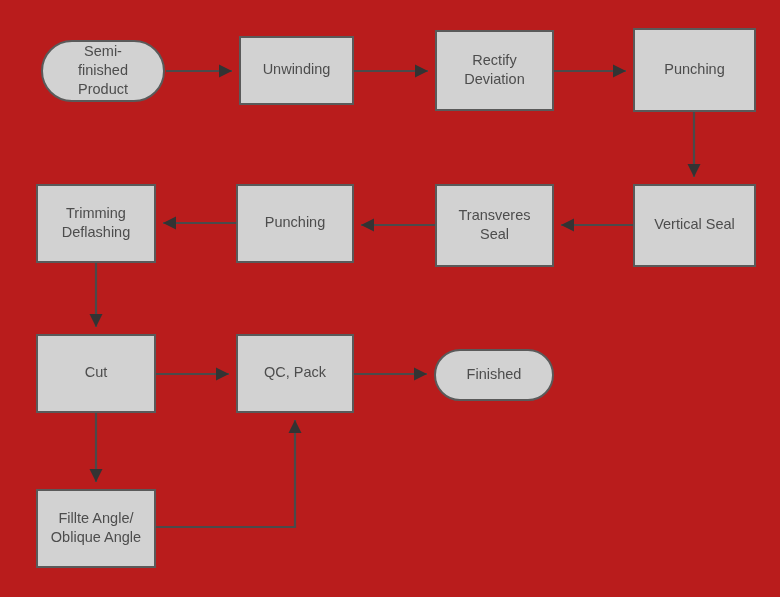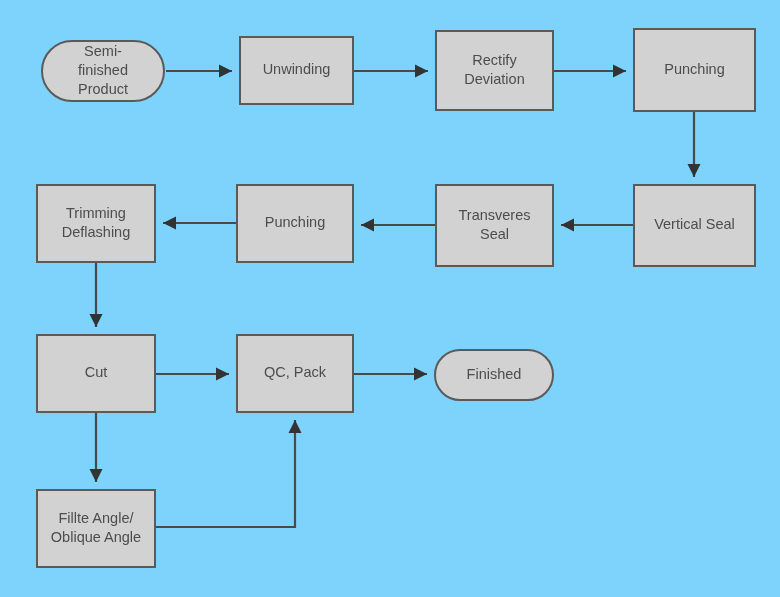--- a/index.html
+++ b/index.html
@@ -10,21 +10,21 @@
   body {
     width: 780px;
     height: 597px;
     font-family: "Liberation Sans", sans-serif;
     overflow: hidden;
   }
   #flowchart-root {
     position: relative;
     width: 780px;
     height: 597px;
-    background: #7dd3fc;
+    background: #b91c1c;
   }
   svg.flow-canvas {
     display: block;
     width: 780px;
     height: 597px;
   }
   .node-shape {
     fill: #d2d2d2;
     stroke: #5a5a5a;
     stroke-width: 2;

